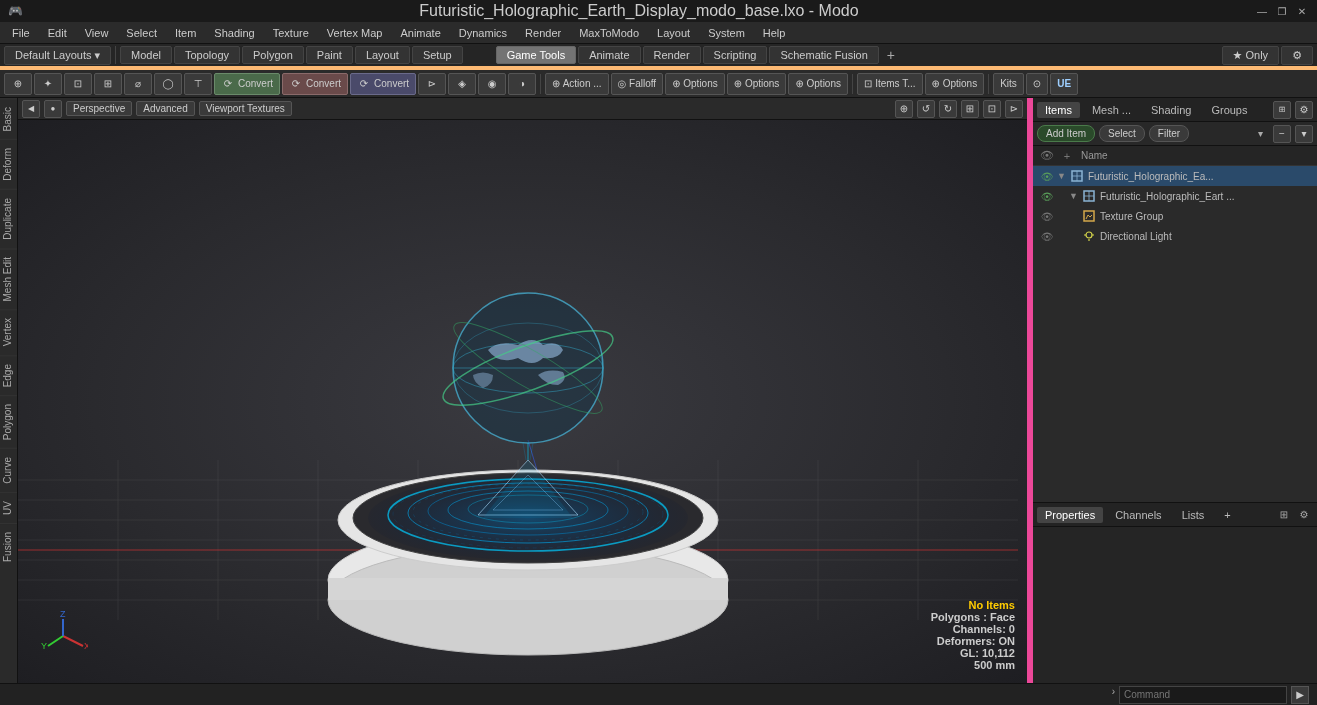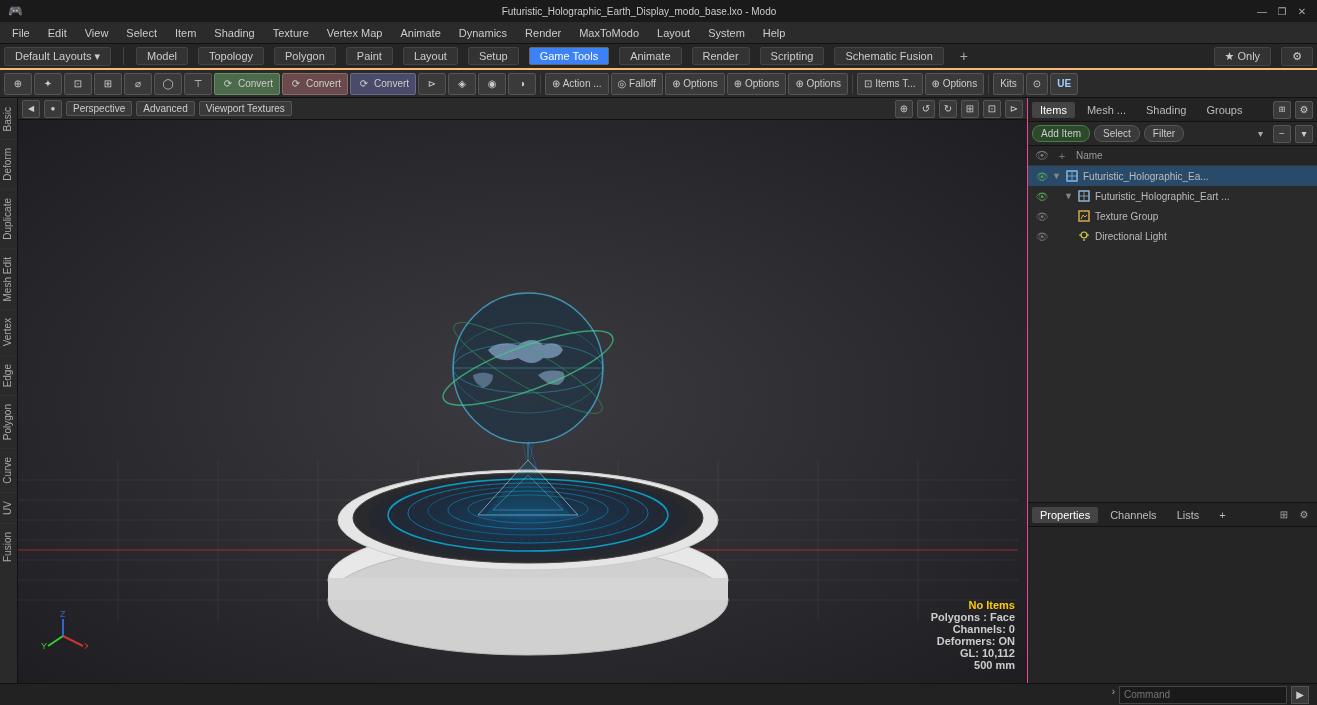--- a/index.html
+++ b/index.html
@@ -37,36 +37,37 @@
       border-radius: 2px;
     }
 
     
     #layout-bar {
       height: 26px;
       background: #252525;
       display: flex;
       align-items: center;
       padding: 0 4px;
-      gap: 10px;
-      border-bottom: 2px solid #fdba74;
+      gap: 2px;
+      border-bottom: 4px solid #fdba74;
     }
     .layout-btn {
       padding: 2px 10px;
       cursor: pointer;
       color: #ccc;
       font-size: 11px;
       background: #333;
       border: 1px solid #444;
       border-radius: 2px;
     }
     .layout-btn.active {
-      background: #3b82f6;
+      background: #737373;
       color: #fff;
       border-color: #666;
+      margin-left: 31px;
     }
     .layout-sep { width: 1px; height: 18px; background: #444; margin: 0 2px; }
     .layout-plus { width: 20px; height: 20px; display: flex; align-items: center; justify-content: center; color: #aaa; cursor: pointer; font-size: 14px; }
 
     
     #toolbar {
       height: 28px;
       background: #2a2a2a;
       display: flex;
       align-items: center;
@@ -206,21 +207,21 @@
       bottom: 20px;
       left: 20px;
     }
 
     
     #right-panel {
       width: 290px;
       background: #2a2a2a;
       display: flex;
       flex-direction: column;
-      border-left: 1px solid #ec4899;
+      border-left: 6px solid #ec4899;
     }
 
     
     #items-panel {
       flex: 1;
       display: flex;
       flex-direction: column;
       border-bottom: 1px solid #111;
     }
     #items-header {
@@ -324,21 +325,21 @@
     }
     .prop-icons { margin-left: auto; display: flex; gap: 2px; }
     .prop-icon-btn { width: 18px; height: 18px; display: flex; align-items: center; justify-content: center; color: #aaa; font-size: 10px; cursor: pointer; }
     #properties-content { flex: 1; background: #252525; padding: 4px; }
   </style>
 </head>
 <body>
 
 <div id="titlebar">
   <span style="font-size:12px;">🎮</span>
-  <span style="font-size:10px; color:#ccc;">Futuristic_Holographic_Earth_Display_modo_base.lxo - Modo</span>
+  <span style="font-size:16px; color:#ccc;">Futuristic_Holographic_Earth_Display_modo_base.lxo - Modo</span>
   <div class="win-controls">
     <span class="win-btn">—</span>
     <span class="win-btn">❐</span>
     <span class="win-btn">✕</span>
   </div>
 </div>
 
 <div id="menubar">
   <span class="menu-item">File</span>
   <span class="menu-item">Edit</span>

